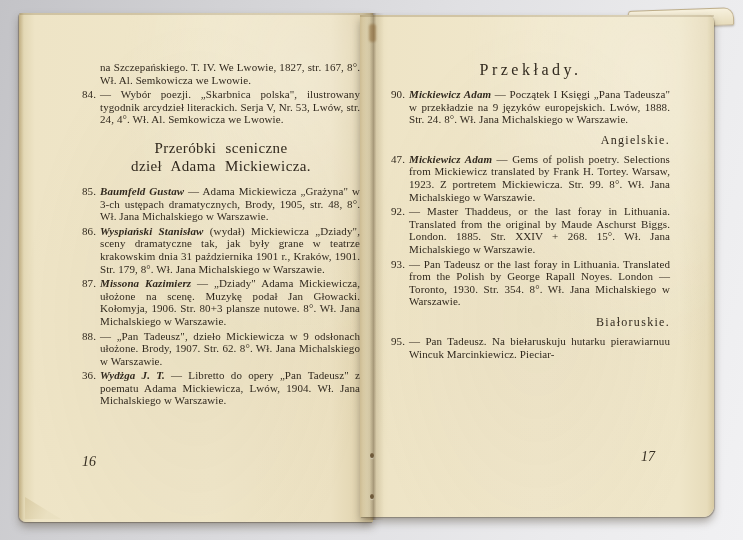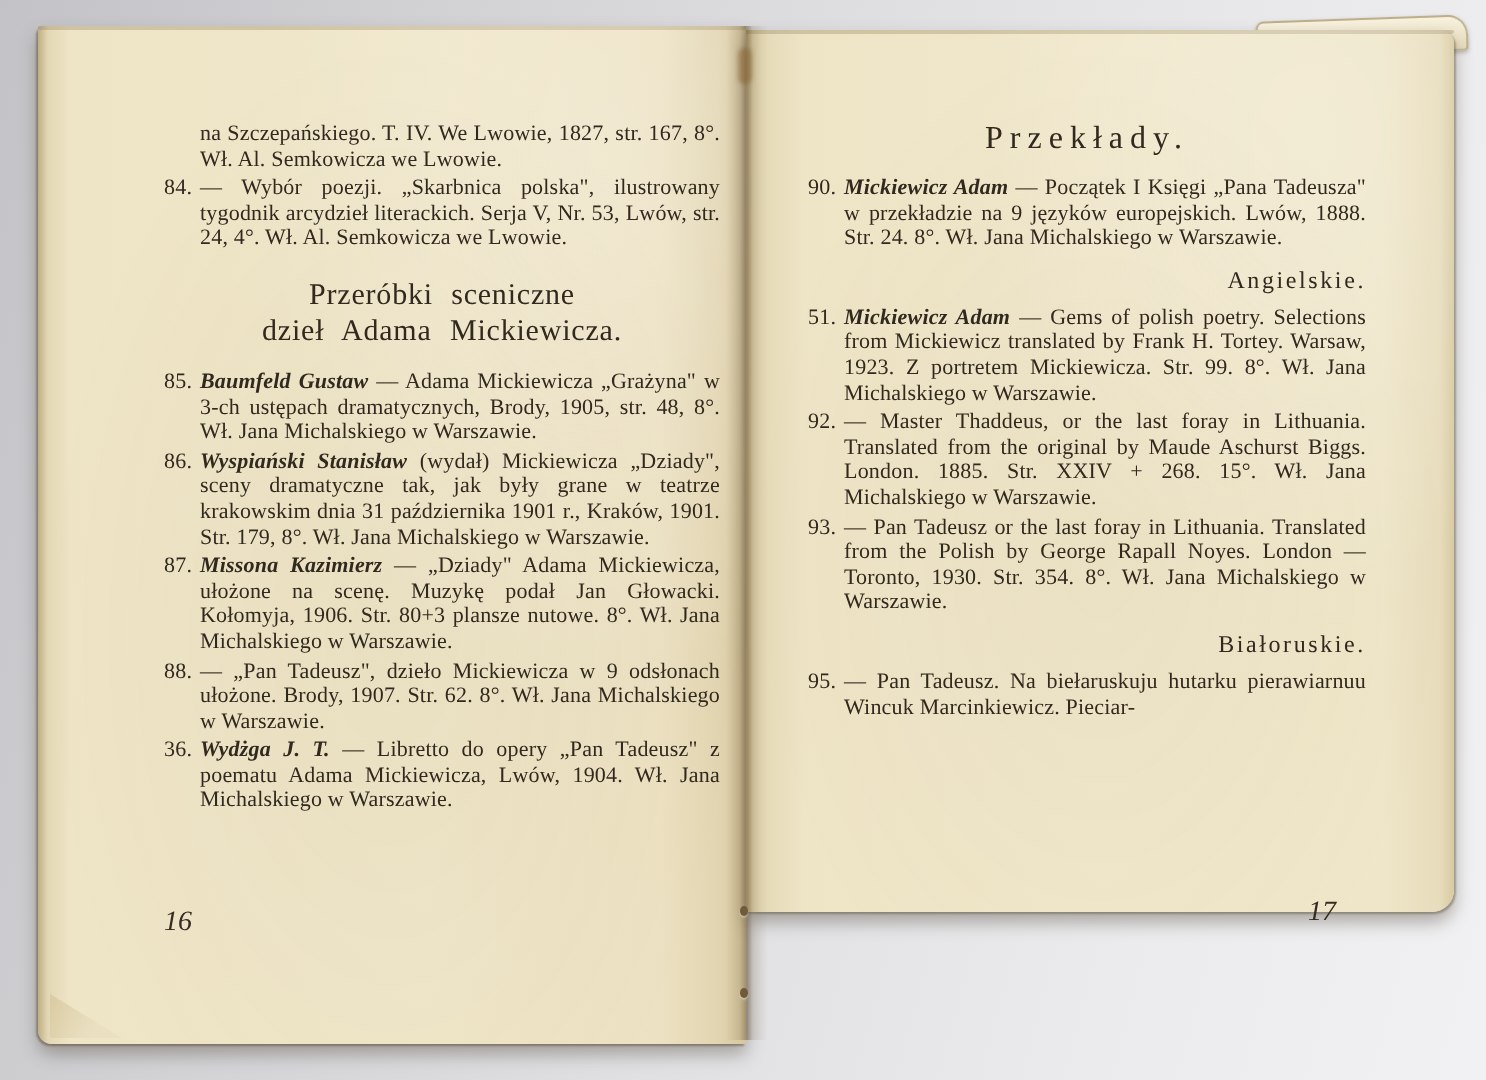--- a/index.html
+++ b/index.html
@@ -19,21 +19,21 @@
   }
   .page-left {
     left: 19px; top: 13px; width: 354px; height: 509px;
     border-radius: 3px 0 0 7px;
     background: linear-gradient(to right,
       #c0ae82 0, #e3d8b5 1.4%, #eee4c6 4.5%, #f0e7ca 55%,
       #ece1c2 88%, #e2d5b1 96%, #d6c69d 100%);
     box-shadow: 0 5px 9px rgba(70,60,45,.40), -1px 1px 1px rgba(90,75,50,.45);
   }
   .page-right {
-    left: 373px; top: 15px; width: 354px; height: 441px;
+    left: 360px; top: 15px; width: 354px; height: 502px;
     border-radius: 0 7px 11px 0;
     background: linear-gradient(to right,
       #cdbc93 0, #e4d9b6 2%, #eee4c6 8%, #f1e8cc 50%,
       #efe6c9 90%, #e7dcbb 98%, #d8caa2 100%);
     box-shadow: 0 5px 9px rgba(70,60,45,.40), 1px 1px 1px rgba(90,75,50,.38);
   }
   .page::before {
     content: ""; position: absolute; left: 0; right: 0; top: 0; height: 2px;
     background: rgba(140,120,80,.30);
     border-radius: inherit;
@@ -160,21 +160,21 @@
 <div class="page page-right">
   <div class="page-shade"></div>
   <div class="text-col text-col-right">
 
     <div class="main-heading">Przekłady.</div>
 
     <p class="entry"><span class="num">90.</span><i class="author">Mickiewicz Adam</i> <span class="etext">— Początek I Księgi „Pana Tadeusza" w przekładzie na 9 języków europejskich. Lwów, 1888. Str. 24. 8°. Wł. Jana Michalskiego w Warszawie.</span></p>
 
     <div class="subheading">Angielskie.</div>
 
-    <p class="entry"><span class="num">51.</span><i class="author">Mickiewicz Adam</i> <span class="etext">— Gems of polish poetry. Selections from Mickiewicz translated by Frank H. Tortey. Warsaw, 1923. Z portretem Mickiewicza. Str. 99. 8°. Wł. Jana Michalskiego w Warszawie.</span></p>
+    <p class="entry"><span class="num">47.</span><i class="author">Mickiewicz Adam</i> <span class="etext">— Gems of polish poetry. Selections from Mickiewicz translated by Frank H. Tortey. Warsaw, 1923. Z portretem Mickiewicza. Str. 99. 8°. Wł. Jana Michalskiego w Warszawie.</span></p>
 
     <p class="entry"><span class="num">92.</span><i class="author"></i> <span class="etext">— Master Thaddeus, or the last foray in Lithuania. Translated from the original by Maude Aschurst Biggs. London. 1885. Str. XXIV + 268. 15°. Wł. Jana Michalskiego w Warszawie.</span></p>
 
     <p class="entry"><span class="num">93.</span><i class="author"></i> <span class="etext">— Pan Tadeusz or the last foray in Lithuania. Translated from the Polish by George Rapall Noyes. London — Toronto, 1930. Str. 354. 8°. Wł. Jana Michalskiego w Warszawie.</span></p>
 
     <div class="subheading">Białoruskie.</div>
 
 
     <p class="entry"><span class="num">95.</span><i class="author"></i> <span class="etext">— Pan Tadeusz. Na biełaruskuju hutarku pierawiarnuu Wincuk Marcinkiewicz. Pieciar-</span></p>
 

